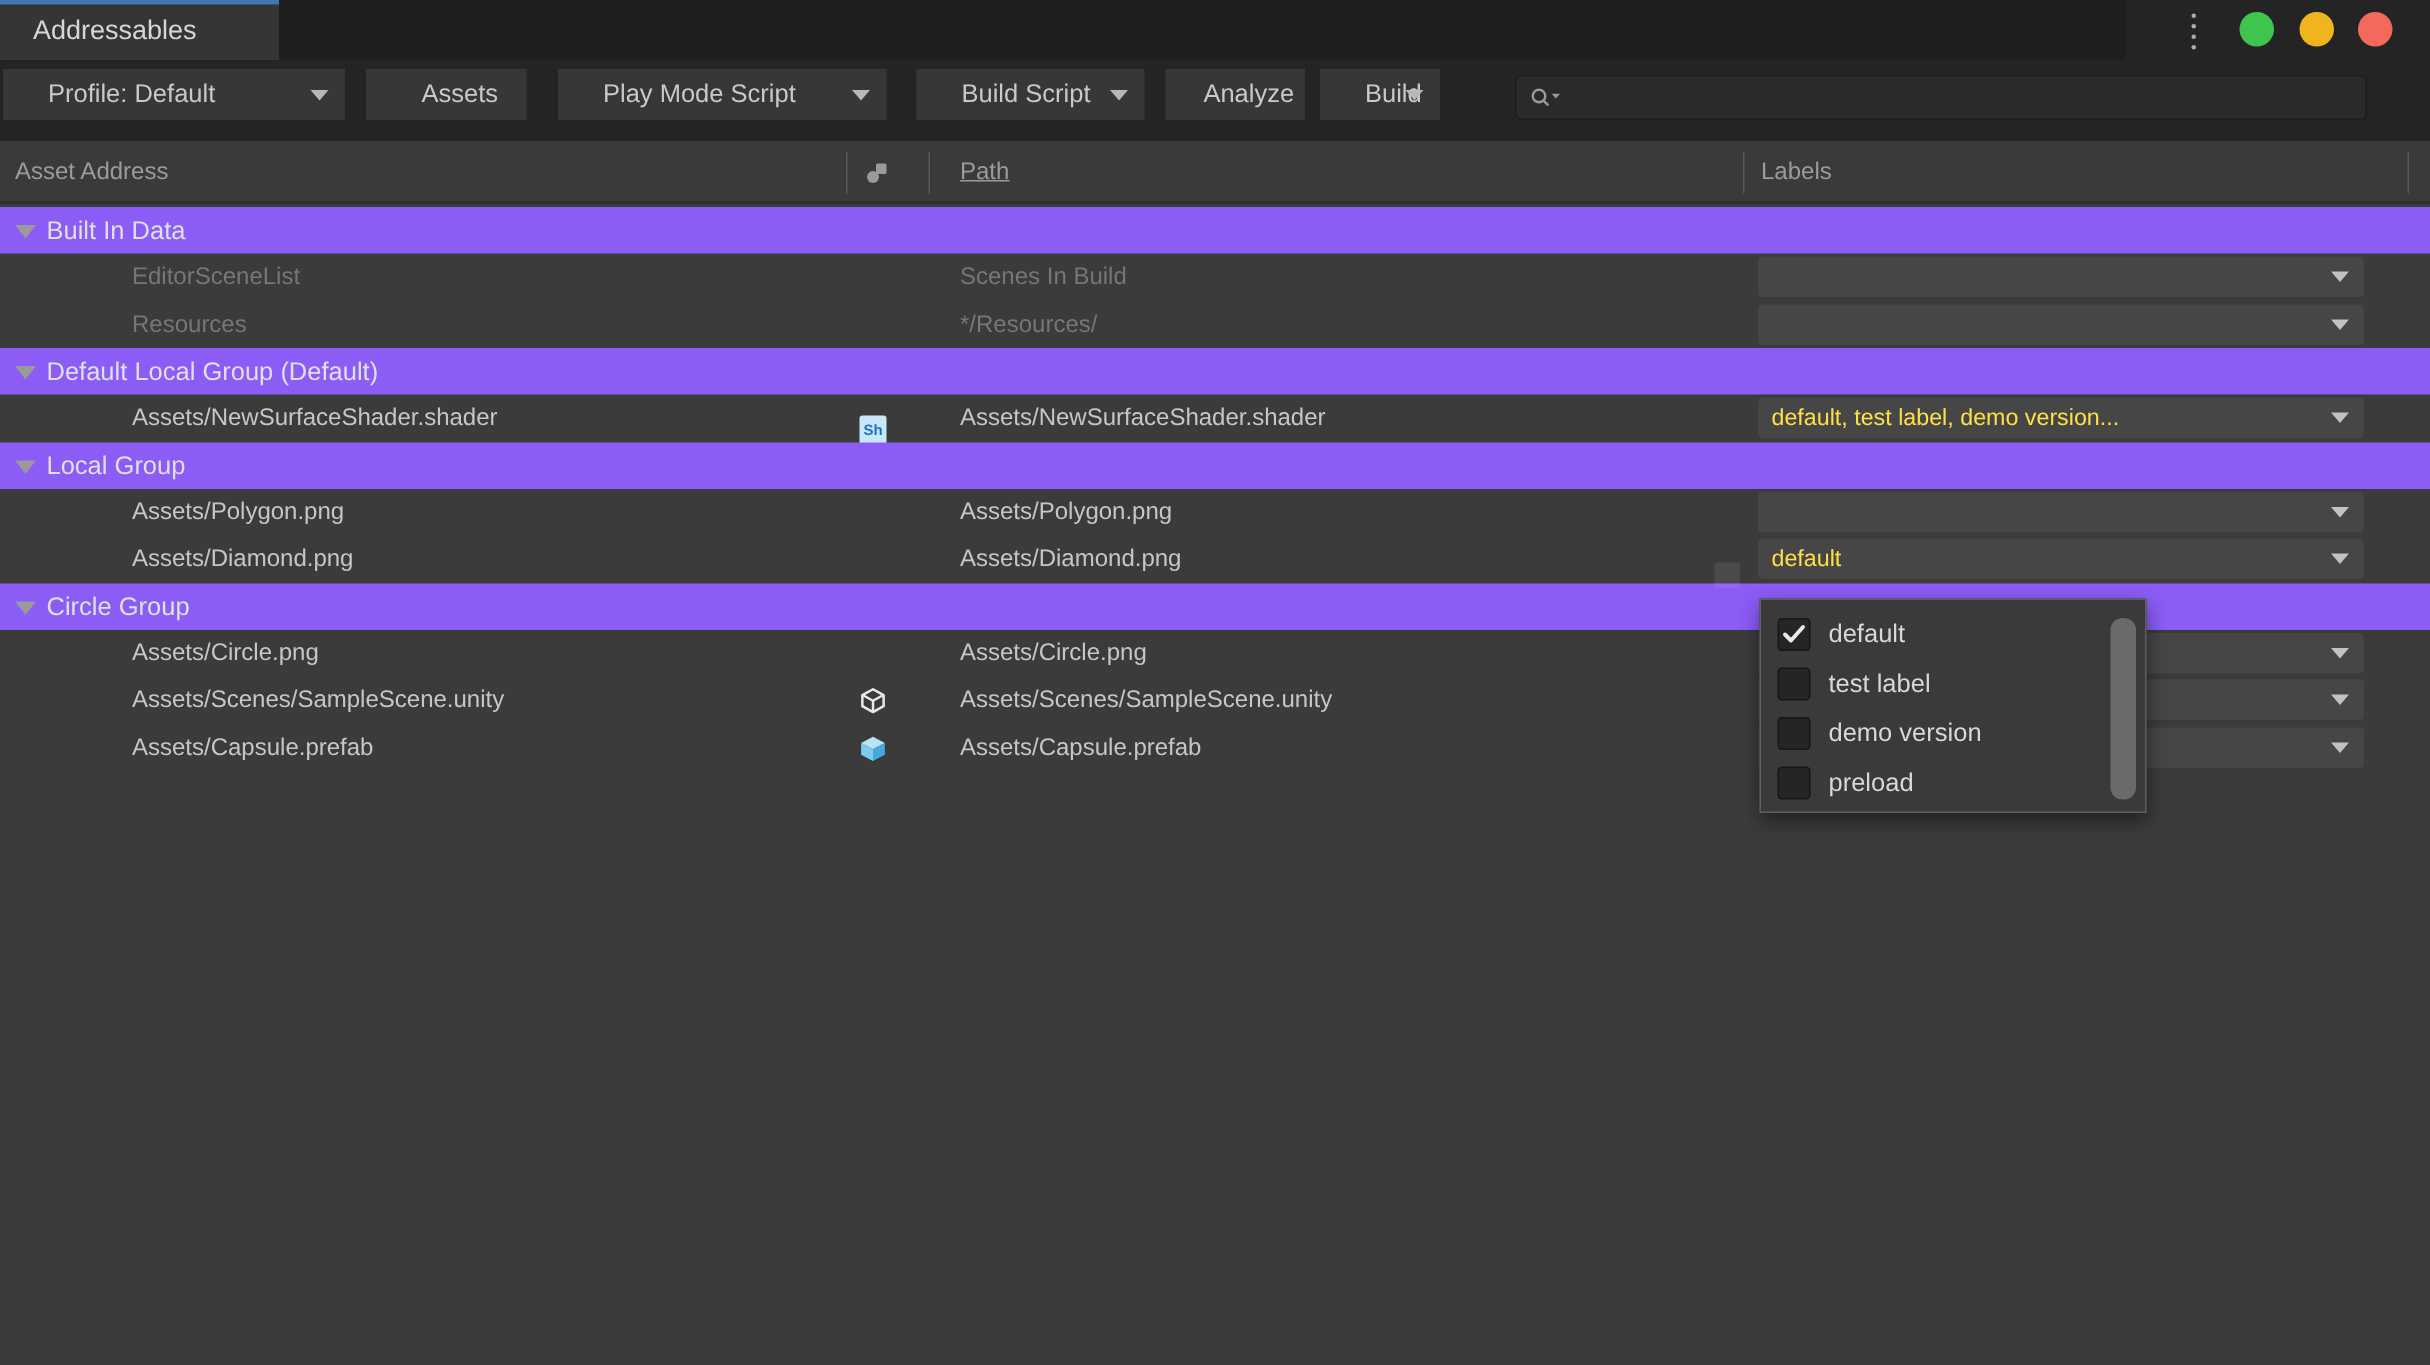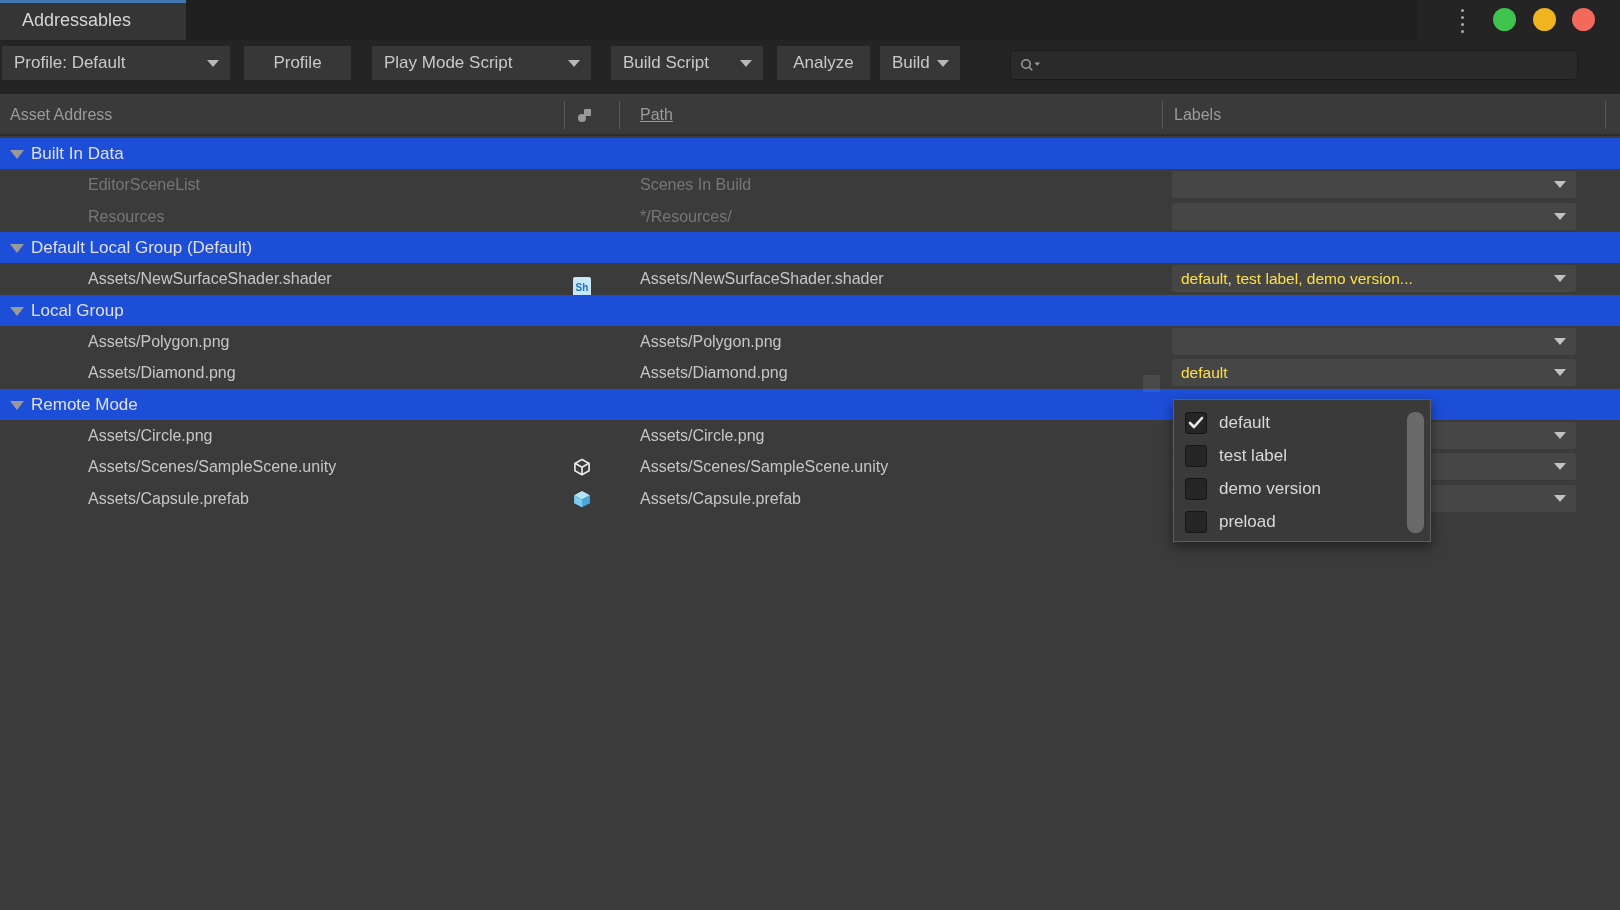--- a/index.html
+++ b/index.html
@@ -10,21 +10,21 @@
   .chrome { position:absolute; top:0; left:0; width:1620px; height:94px; background:#242424; z-index:5; }
   .titlebar { position:absolute; top:0; left:0; width:1417px; height:40px; background:#1f1f1f; }
   .tab { position:absolute; top:0; left:0; width:186px; height:40px; background:#353535;
          border-top:3px solid #4377b4; color:#d6d6d6; font-size:18px; line-height:35px; padding-left:22px; }
   .kebab { position:absolute; left:1459px; top:9px; width:6px; height:24px; display:flex; flex-direction:column; justify-content:space-between; align-items:center; }
   .kebab i { width:3px; height:3px; border-radius:50%; background:#ababab; display:block; }
   .tl { position:absolute; top:8px; width:23px; height:23px; border-radius:50%; }
 
   
   .toolbar { position:absolute; top:40px; left:0; width:1620px; height:44px; background:#242424; }
-  .tb-btn { position:absolute; top:6px; height:34px; background:#373737; color:#c9c9c9; font-size:17px; line-height:34px; }
+  .tb-btn { position:absolute; top:6px; height:34px; background:#373737; color:#c9c9c9; font-size:17px; line-height:34px;padding-left:18px; }
   .tb-label { padding:0 12px; display:inline-block; }
   .dd-tri { width:0; height:0; border-left:6px solid transparent; border-right:6px solid transparent;
             border-top:7px solid #b8b8b8; display:inline-block; position:absolute; right:11px; top:14px; }
   .btn-profile { left:2px;   width:228px; }
   .btn-hosting { left:244px; width:107px; text-align:center; }
   .btn-playmode{ left:372px; width:219px; }
   .btn-buildscript{ left:611px; width:152px; }
   .btn-analyze { left:777px; width:93px; text-align:center; }
   .btn-build   { left:880px; width:80px; }
   .search { position:absolute; left:1010px; top:10px; width:568px; height:30px; background:#2a2a2a;
@@ -33,21 +33,21 @@
 
   
   .thead { position:absolute; top:94px; left:0; width:1620px; height:42px; background:#3a3a3a;
            border-bottom:2px solid #2c2c2c; color:#9b9b9b; font-size:16px; z-index:4; }
   .thead .col { position:absolute; top:0; line-height:42px; }
   .vsep { position:absolute; top:7px; width:1px; height:28px; background:#595959; }
 
   
   .tree { position:absolute; top:138px; left:0; width:1620px; bottom:0; background:#3b3b3b; }
   .row { position:relative; height:31.33px; width:1620px; }
-  .row.group { background:#1d4ed8; }
+  .row.group { background:#8b5cf6; }
   .foldout { position:absolute; left:10px; top:12px; width:0; height:0;
              border-left:7px solid transparent; border-right:7px solid transparent; border-top:9px solid #9a9a9a; }
   .glabel { position:absolute; left:31px; top:0; line-height:31.33px; font-size:17px; color:#e0e0e0; white-space:nowrap; }
   .addr { position:absolute; left:88px; top:0; line-height:31.33px; font-size:16px; color:#c6c6c6; white-space:nowrap; }
   .path { position:absolute; left:640px; top:0; line-height:31.33px; font-size:16px; color:#c6c6c6; white-space:nowrap; }
   .dim  { color:#767676; }
   .icon-slot { position:absolute; left:571px; top:5px; width:22px; height:22px; display:flex; align-items:center; justify-content:center; }
   .sh-icon { width:18px; height:21px; background:#c9e7fa; border-radius:2px; color:#2273bd;
              font-size:10px; font-weight:bold; display:flex; align-items:center; justify-content:center;margin-top:16px; }
 
@@ -85,21 +85,21 @@
     <div class="tl" style="left: 1533px; background: rgb(240, 181, 30);" id="tl-yellow"></div>
     <div class="tl" style="left: 1572px; background: rgb(243, 105, 92);" id="tl-red"></div>
   </div>
 
   <div class="toolbar">
     <div class="tb-btn btn-profile">
       <span class="tb-label">Profile: Default</span>
       <span class="dd-tri"></span>
     </div>
     <div class="tb-btn btn-hosting">
-      <span>Profile</span>
+      <span>Assets</span>
     </div>
     <div class="tb-btn btn-playmode">
       <span class="tb-label">Play Mode Script</span>
       <span class="dd-tri"></span>
     </div>
     <div class="tb-btn btn-buildscript">
       <span class="tb-label">Build Script</span>
       <span class="dd-tri"></span>
     </div>
     <div class="tb-btn btn-analyze">
@@ -185,21 +185,21 @@
     <div class="row">
       <span class="addr">Assets/Diamond.png</span>
       <span class="path">Assets/Diamond.png</span>
       <div class="labels-dd">
         <span class="dd-text">default</span>
         <span class="dd-arrow"></span>
       </div>
     </div>
     <div class="row group">
       <span class="foldout"></span>
-      <span class="glabel">Remote Mode</span>
+      <span class="glabel">Circle Group</span>
     </div>
     <div class="row">
       <span class="addr">Assets/Circle.png</span>
       <span class="path">Assets/Circle.png</span>
       <div class="labels-dd">
         <span class="dd-text"></span>
         <span class="dd-arrow"></span>
       </div>
     </div>
     <div class="row">

